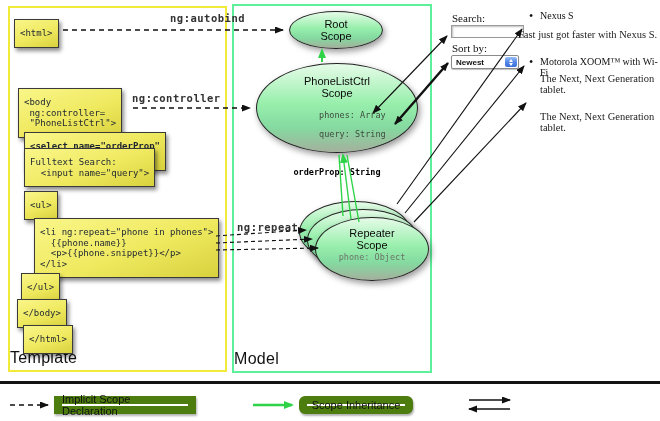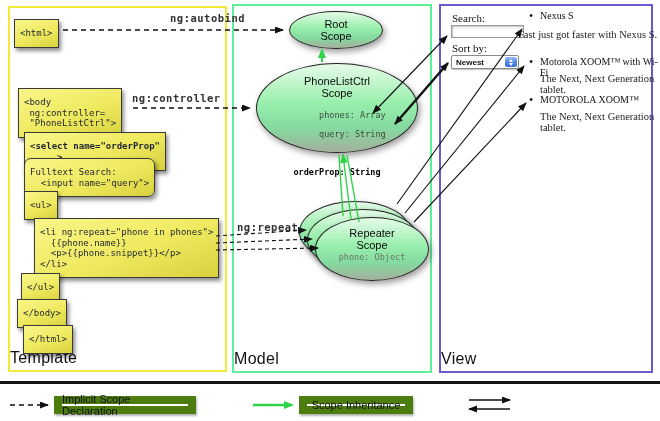--- a/index.html
+++ b/index.html
@@ -59,31 +59,28 @@
 <body>
 
 <div id="canvas">
 
   <div class="panel panel-template">
     <div class="panel-label">Template</div>
   </div>
   <div class="panel panel-model">
     <div class="panel-label">Model</div>
   </div>
-  <div class="panel panel-view">
-    <div class="panel-label">View</div>
-  </div>
 
   <div class="codebox" style="left:14px; top:19px;">&lt;html&gt;</div>
   <div class="codebox" style="left:18px; top:88px;">&lt;body
  ng:controller=
  "PhoneListCtrl"&gt;</div>
   <div class="codebox bold" style="left:24px; top:132px;">&lt;select name="orderProp"
   ...&gt;</div>
-  <div class="codebox" style="left:24px; top:158px;border-radius:7px;">Fulltext Search:
+  <div class="codebox" style="left:24px; top:148px;">Fulltext Search:
   &lt;input name="query"&gt;</div>
   <div class="codebox" style="left:24px; top:191px;">&lt;ul&gt;</div>
   <div class="codebox" style="left:34px; top:218px;">&lt;li ng:repeat="phone in phones"&gt;
   {{phone.name}}
   &lt;p&gt;{{phone.snippet}}&lt;/p&gt;
 &lt;/li&gt;</div>
   <div class="codebox" style="left:21px; top:273px;">&lt;/ul&gt;</div>
   <div class="codebox" style="left:17px; top:299px;">&lt;/body&gt;</div>
   <div class="codebox" style="left:23px; top:325px;">&lt;/html&gt;</div>
 
@@ -122,21 +119,20 @@
     <span class="stepper">
         <i class="up"></i>
         <i class="dn"></i>
       </span>
   </div>
 
   <div class="v-item-title" style="left:540px; top:10px;">Nexus S</div>
   <div class="v-item-desc" style="left:518px; top:29px;">Fast just got faster with Nexus S.</div>
   <div class="v-item-title" style="left:540px; top:56px;">Motorola XOOM™ with Wi-Fi</div>
   <div class="v-item-desc" style="left:540px; top:73px;">The Next, Next Generation tablet.</div>
-  <div class="v-item-title" style="left:540px; top:94px;">MOTOROLA XOOM™</div>
   <div class="v-item-desc" style="left:540px; top:111px;">The Next, Next Generation tablet.</div>
 
   <svg class="overlay" width="660" height="421">
     <defs>
       <marker id="ab" markerUnits="userSpaceOnUse" markerWidth="10" markerHeight="8" refX="8" refY="3.5" orient="auto-start-reverse">
         <path d="M0,0 L9,3.5 L0,7 z" fill="#111"></path>
       </marker>
       <marker id="ag" markerUnits="userSpaceOnUse" markerWidth="11" markerHeight="9" refX="8" refY="4" orient="auto-start-reverse">
         <path d="M0,0 L10,4 L0,8 z" fill="#2fd348"></path>
       </marker>
@@ -160,15 +156,15 @@
     <line x1="414" y1="222" x2="526" y2="103" stroke="#111" stroke-width="1.1" marker-end="url(#ab)"></line>
 
     <line x1="10" y1="405" x2="48" y2="405" stroke="#111" stroke-width="1.4" stroke-dasharray="5,4" marker-end="url(#ab)"></line>
     <line x1="253" y1="405" x2="292" y2="405" stroke="#2fd348" stroke-width="2.4" marker-end="url(#ag)"></line>
     <line x1="469" y1="400" x2="510" y2="400" stroke="#111" stroke-width="1.6" marker-end="url(#ab)"></line>
     <line x1="510" y1="409" x2="469" y2="409" stroke="#111" stroke-width="1.6" marker-end="url(#ab)"></line>
   </svg>
 
   <div class="separator"></div>
   <div class="legend-box" style="left:54px;  width:142px;">Implicit Scope Declaration</div>
-  <div class="legend-box" style="left:299px; width:114px;">Scope Inheritance</div>
+  <div class="legend-box" style="left:299px; width:114px;border-radius:6px;">Scope Inheritance</div>
 
 </div>
 
 </body></html>

